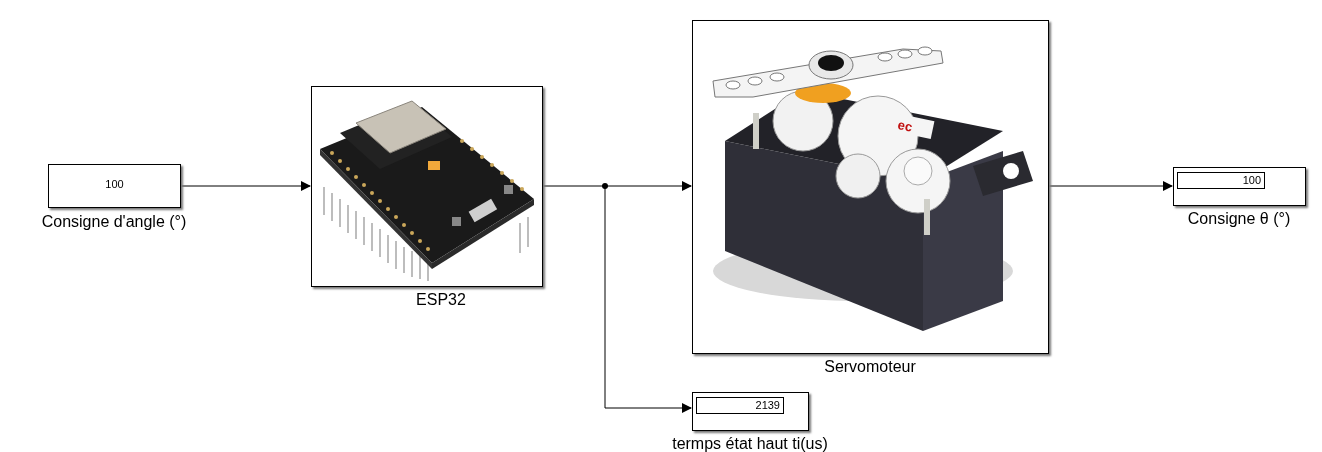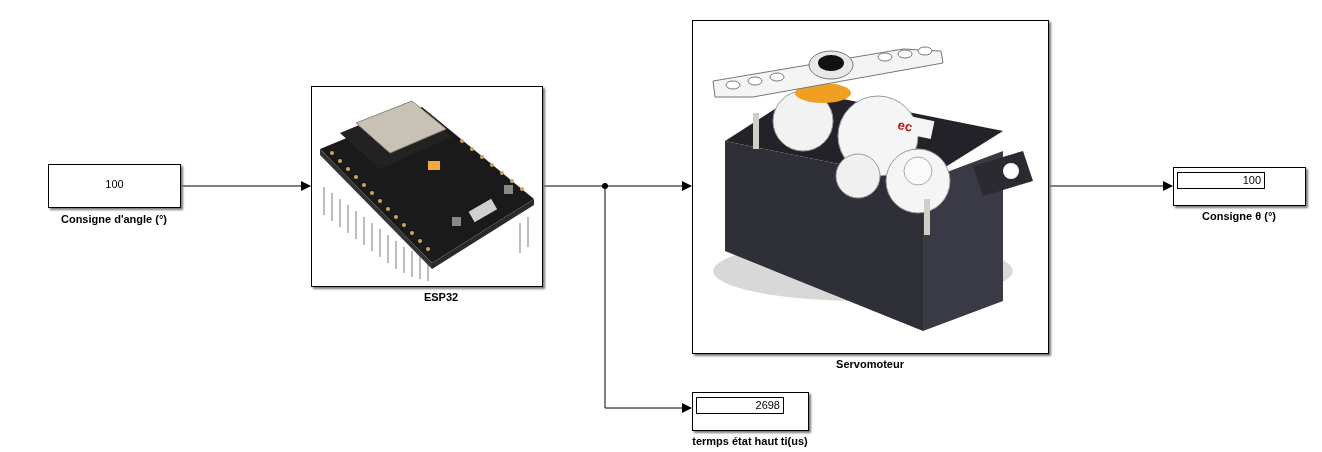--- a/index.html
+++ b/index.html
@@ -1,21 +1,21 @@
 <!DOCTYPE html>
 <html><head>
 <meta charset="utf-8">
 <style>
   html, body { margin:0; padding:0; background:#ffffff; }
   body { width:1322px; height:452px; position:relative; overflow:hidden;
          font-family:"Liberation Sans", sans-serif; }
   .block { position:absolute; background:#fff; border:1px solid #000;
            box-shadow:2px 2px 2px #7a7a7a; box-sizing:border-box; }
-  .label { position:absolute; font-size:11px; color:#000; text-align:center;
-           white-space:nowrap; transform:translateX(-50%);font-weight:bold; }
+  .label { position:absolute; font-size:16px; color:#000; text-align:center;
+           white-space:nowrap; transform:translateX(-50%); }
   .const-val { position:absolute; left:0; right:0; top:13px; text-align:center; font-size:11px; }
   .disp-field { position:absolute; border:1px solid #000; background:#fff; box-sizing:border-box;
                 font-size:11px; text-align:right; padding-right:3px; line-height:15px; }
   svg.wires { position:absolute; left:0; top:0; }
   .art { position:absolute; left:0; top:0; }
 </style>
 </head>
 <body>
 
 <svg class="wires" width="1322" height="452">
@@ -139,15 +139,15 @@
   </svg>
 </div>
 <div class="label" style="left:870px;top:358px;">Servomoteur</div>
 
 <div class="block" style="left:1173px;top:167px;width:133px;height:39px;">
   <div class="disp-field" style="left:3px;top:4px;width:88px;height:17px;">100</div>
 </div>
 <div class="label" style="left:1239px;top:210px;">Consigne θ (°)</div>
 
 <div class="block" style="left:692px;top:392px;width:117px;height:39px;">
-  <div class="disp-field" style="left:3px;top:4px;width:88px;height:17px;">2698</div>
+  <div class="disp-field" style="left:3px;top:4px;width:88px;height:17px;">2139</div>
 </div>
 <div class="label" style="left:750px;top:435px;">termps état haut ti(us)</div>
 
 </body></html>

